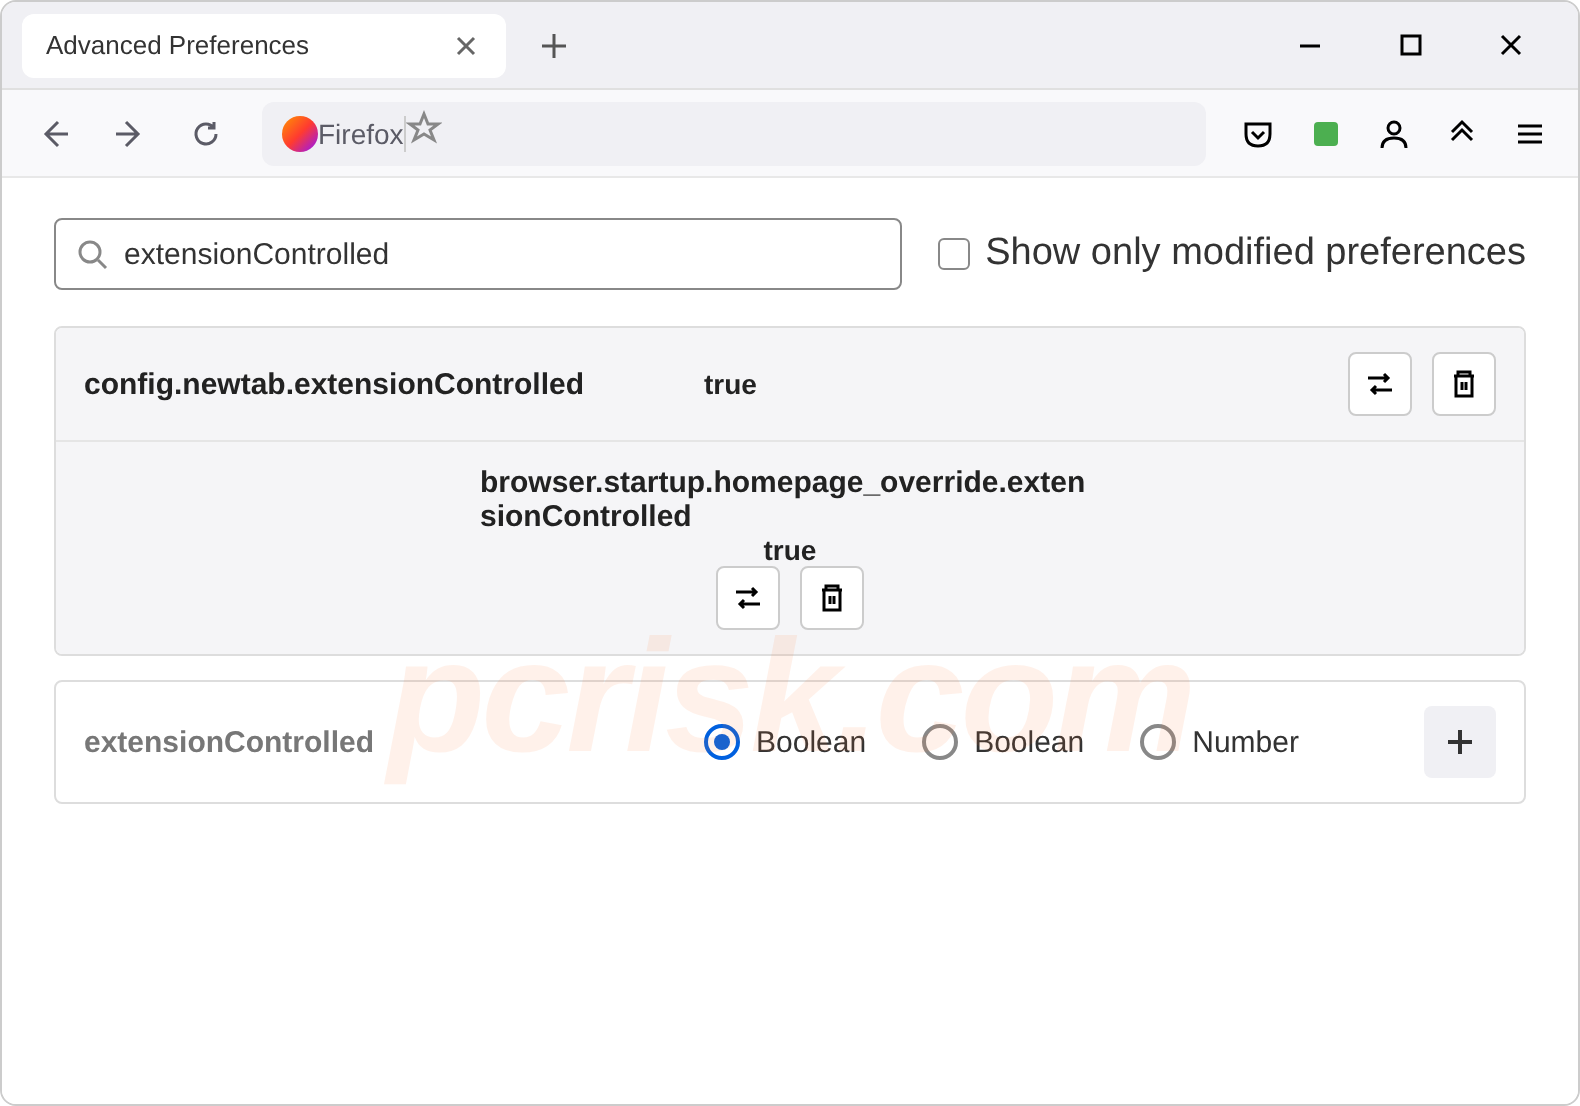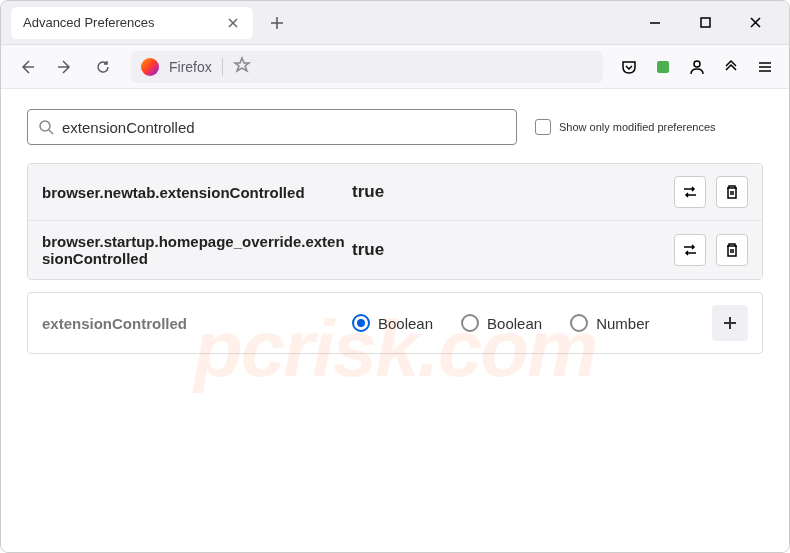--- a/index.html
+++ b/index.html
@@ -6,38 +6,38 @@
 body { width: 790px; height: 553px; background: #fff; position: relative; overflow: hidden; }
 .window { width: 100%; height: 100%; border: 1px solid #ccc; border-radius: 8px; overflow: hidden; display: flex; flex-direction: column; }
 .titlebar { height: 44px; background: #f0f0f4; display: flex; align-items: center; padding: 0 6px; border-bottom: 1px solid #e0e0e0; }
 .tab { background: #fff; border-radius: 6px; padding: 0 12px; height: 32px; display: flex; align-items: center; gap: 70px; margin-left: 4px; font-size: 13px; color: #333; }
 .tab-close { width: 16px; height: 16px; display: flex; align-items: center; justify-content: center; cursor: pointer; color: #666; }
 .newtab { width: 32px; height: 32px; display: flex; align-items: center; justify-content: center; margin-left: 8px; font-size: 18px; color: #555; cursor: pointer; }
 .winctrls { margin-left: auto; display: flex; gap: 18px; padding-right: 12px; }
 .winctrl { width: 32px; height: 32px; display: flex; align-items: center; justify-content: center; cursor: pointer; }
 .toolbar { height: 44px; background: #f9f9fb; display: flex; align-items: center; padding: 0 10px; gap: 6px; border-bottom: 1px solid #e8e8e8; }
 .navbtn { width: 32px; height: 32px; display: flex; align-items: center; justify-content: center; color: #5b5b66; cursor: pointer; border-radius: 4px; }
-.addressbar { flex: 1; height: 32px; background: #f0f0f4; border-radius: 6px; display: flex; align-items: center; padding: 0 10px; gap: 10px; margin: 0 6px; }
+.addressbar { flex: 1; height: 32px; background: #f0f0f4; border-radius: 6px; display: flex; align-items: center; padding: 0 10px; margin: 0 6px; }
 .ff-logo { width: 18px; height: 18px; background: linear-gradient(135deg, #ff9500, #ff3b30, #9013fe); border-radius: 50%; }
 .addr-label { font-size: 14px; color: #5b5b66; }
 .addr-divider { width: 1px; height: 18px; background: #ccc; }
 .addr-url { font-size: 14px; color: #5b5b66; flex: 1; }
 .star { color: #888; }
 .tbicon { width: 28px; height: 28px; display: flex; align-items: center; justify-content: center; cursor: pointer; }
 .content { flex: 1; padding: 20px 26px; background: #fff; position: relative; }
 .searchrow { display: flex; align-items: center; gap: 18px; margin-bottom: 18px; }
 .searchbox { flex: 1; max-width: 490px; height: 36px; border: 1px solid #888; border-radius: 4px; display: flex; align-items: center; padding: 0 10px; gap: 8px; }
 .searchbox input { border: none; outline: none; flex: 1; font-size: 15px; color: #333; background: transparent; }
-.checkrow { display: flex; align-items: center; gap: 8px; font-size: 11px; color: #333; }
+.checkrow { display: flex; align-items: center; gap: 8px; font-size: 19px; color: #333; }
 .checkbox { width: 16px; height: 16px; border: 1px solid #888; border-radius: 3px; }
 .prefblock { border: 1px solid #ddd; border-radius: 4px; margin-bottom: 12px; overflow: hidden; }
 .prefrow { display: flex; align-items: center; padding: 12px 14px; background: #f5f5f7; border-bottom: 1px solid #e5e5e5; min-height: 50px; }
-.prefrow:last-child { border-bottom: none; }
+.prefrow:last-child { border-bottom: none; flex-direction: column; }
 .prefname { font-weight: bold; font-size: 15px; color: #222; width: 310px; word-break: break-word; }
-.prefval { font-weight: bold; font-size: 17px; color: #222; flex: 1; }
+.prefval { font-weight: bold; font-size: 14px; color: #222; flex: 1; }
 .prefactions { display: flex; gap: 10px; }
 .prefbtn { width: 32px; height: 32px; border: 1px solid #ccc; background: #fff; border-radius: 4px; display: flex; align-items: center; justify-content: center; cursor: pointer; }
 .newrow { display: flex; align-items: center; padding: 12px 14px; border: 1px solid #ddd; border-radius: 4px; }
 .newname { font-weight: bold; font-size: 15px; color: #777; width: 310px; }
 .radiogroup { display: flex; gap: 28px; flex: 1; align-items: center; }
 .radio { display: flex; align-items: center; gap: 8px; font-size: 15px; color: #333; }
 .radiocircle { width: 18px; height: 18px; border: 2px solid #888; border-radius: 50%; display: flex; align-items: center; justify-content: center; }
 .radiocircle.sel { border-color: #0060df; }
 .radiodot { width: 8px; height: 8px; background: #0060df; border-radius: 50%; }
 .addbtn { width: 36px; height: 36px; background: #f0f0f4; border-radius: 4px; display: flex; align-items: center; justify-content: center; cursor: pointer; font-size: 22px; color: #333; }
@@ -146,21 +146,21 @@
         <input type="text" value="extensionControlled" style="">
       </div>
       <label class="checkrow">
         <span class="checkbox"></span>
         <span>Show only modified preferences</span>
       </label>
     </div>
 
     <div class="prefblock">
       <div class="prefrow">
-        <div class="prefname">browser.newtab.extensionControlled</div>
+        <div class="prefname">config.newtab.extensionControlled</div>
         <div class="prefval">true</div>
         <div class="prefactions">
           <div class="prefbtn">
               <svg width="18" height="18" viewBox="0 0 18 18">
                 <path d="M3 6 L13 6 M11 4 L13 6 L11 8 M15 12 L5 12 M7 10 L5 12 L7 14"></path>
               </svg>
             </div>
           <div class="prefbtn">
               <svg width="16" height="16" viewBox="0 0 16 16">
                 <path d="M3 4 L13 4 M5 4 L5 2 L11 2 L11 4 M4 4 L4 14 L12 14 L12 4 M7 7 L7 11 M9 7 L9 11"></path>

